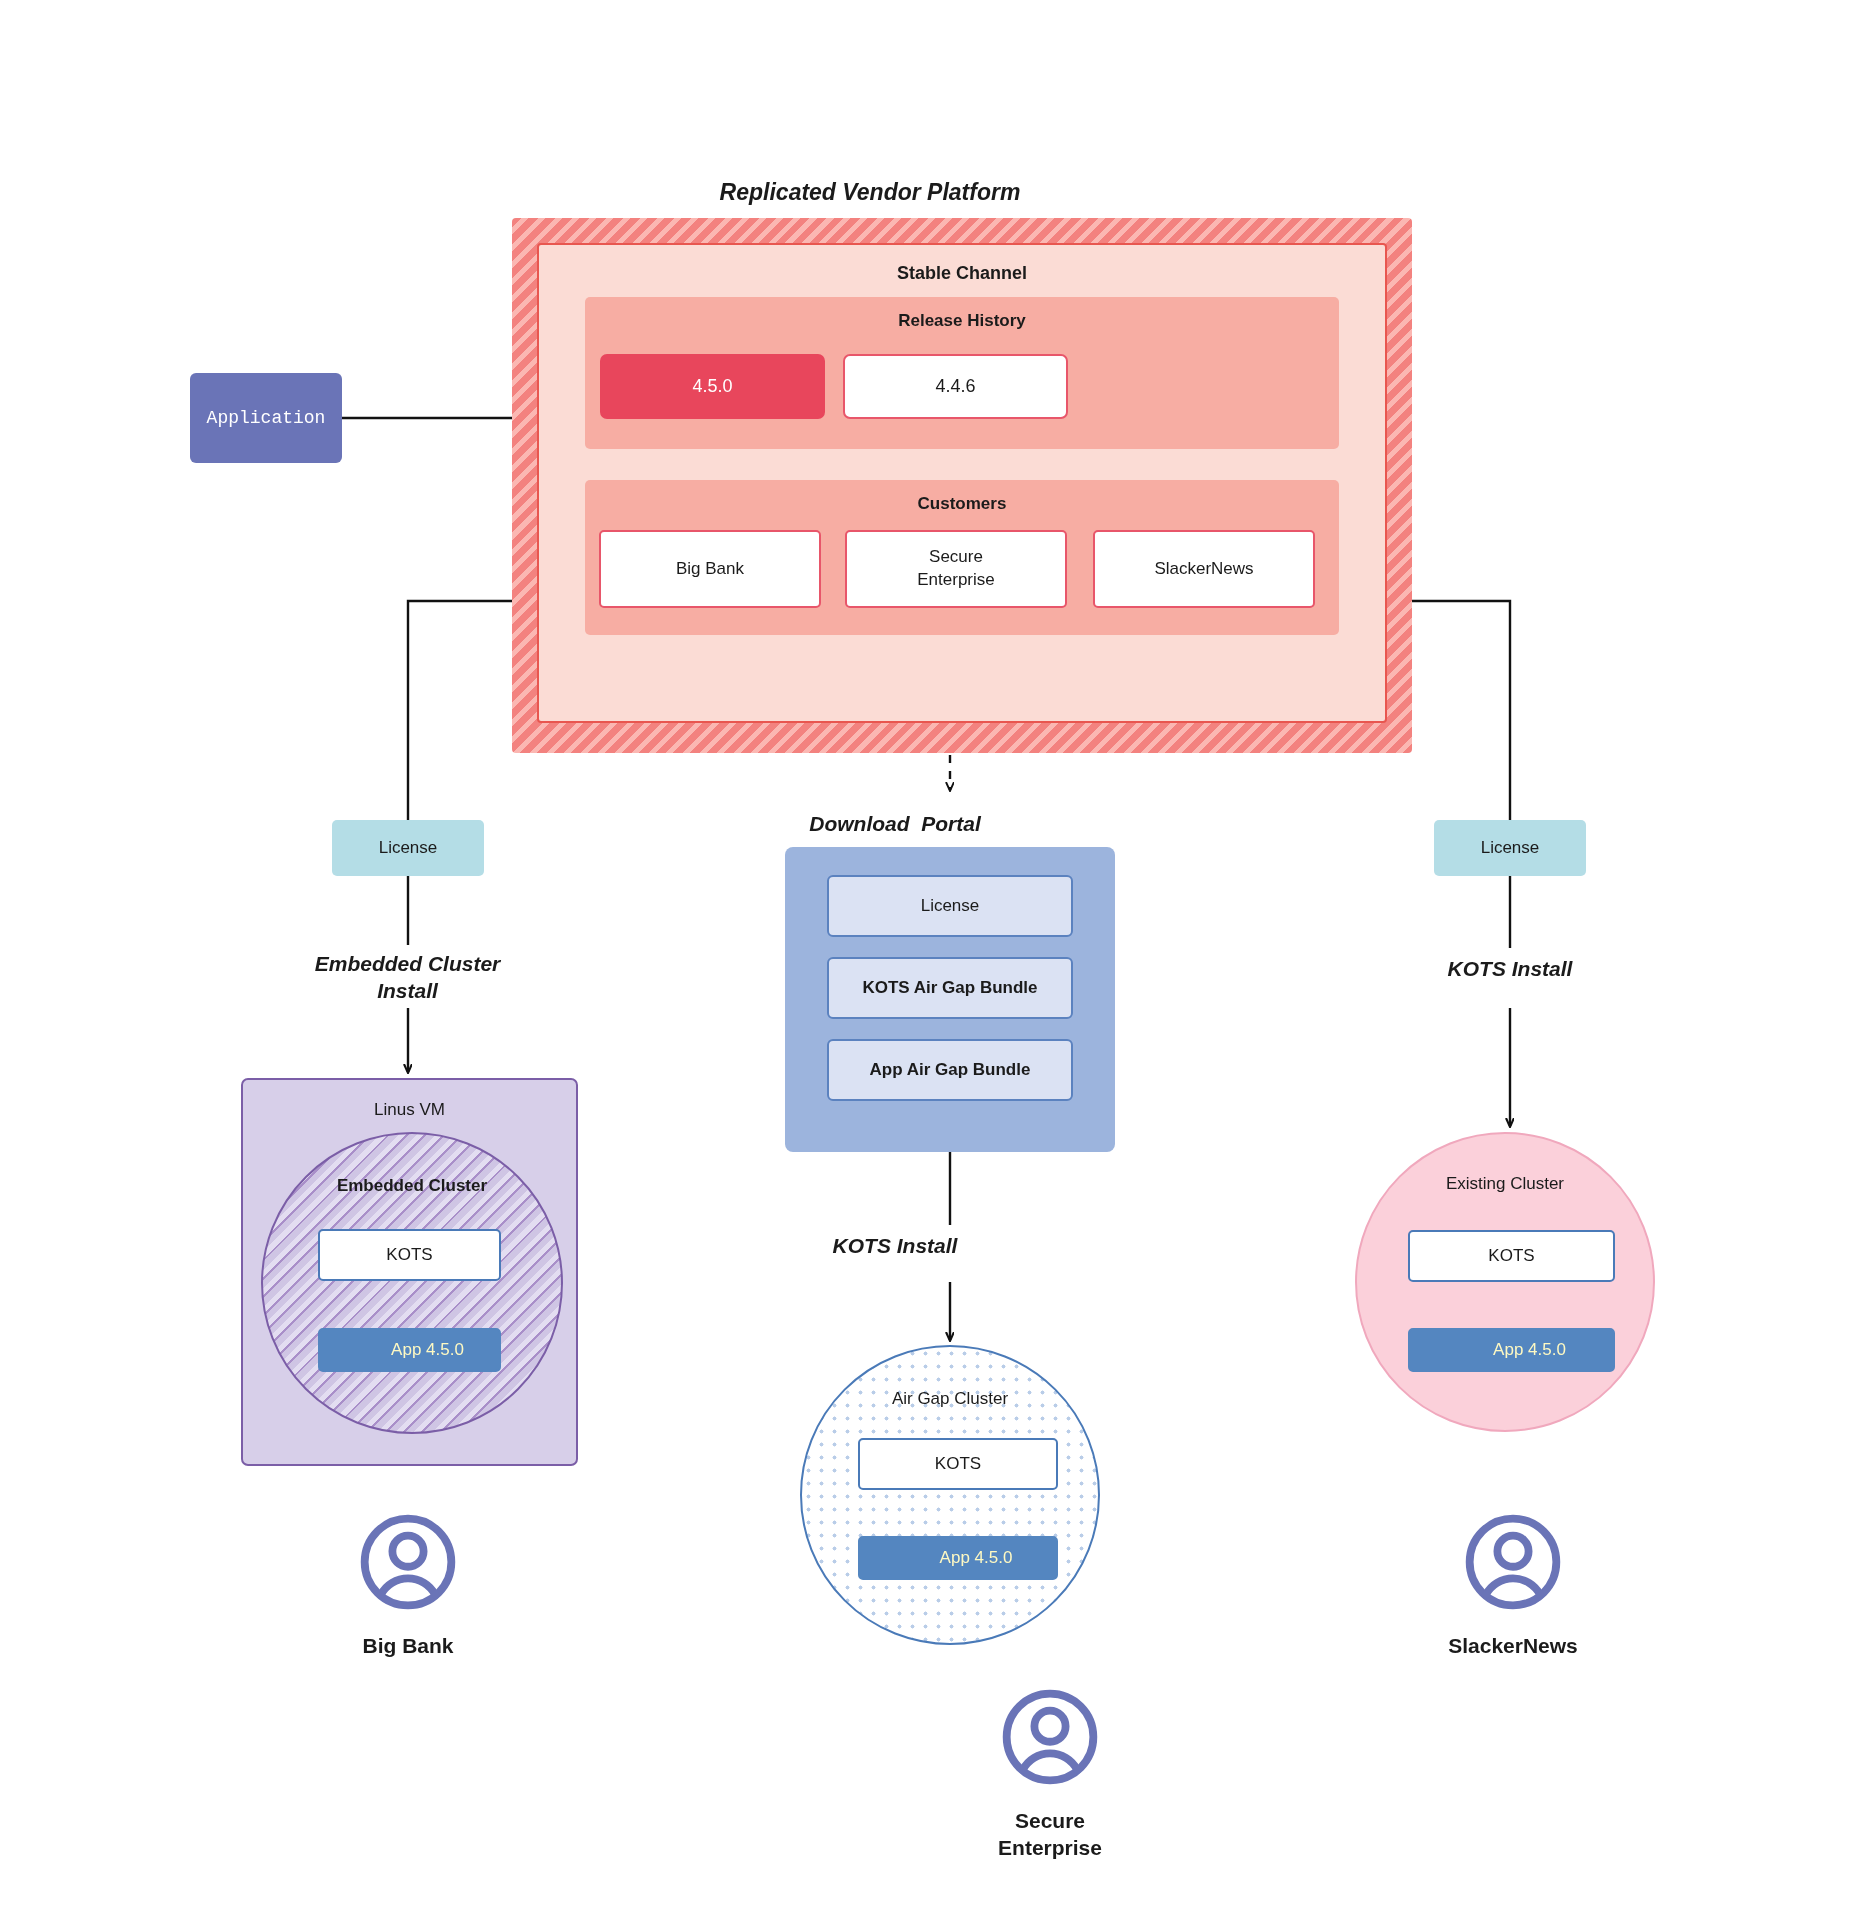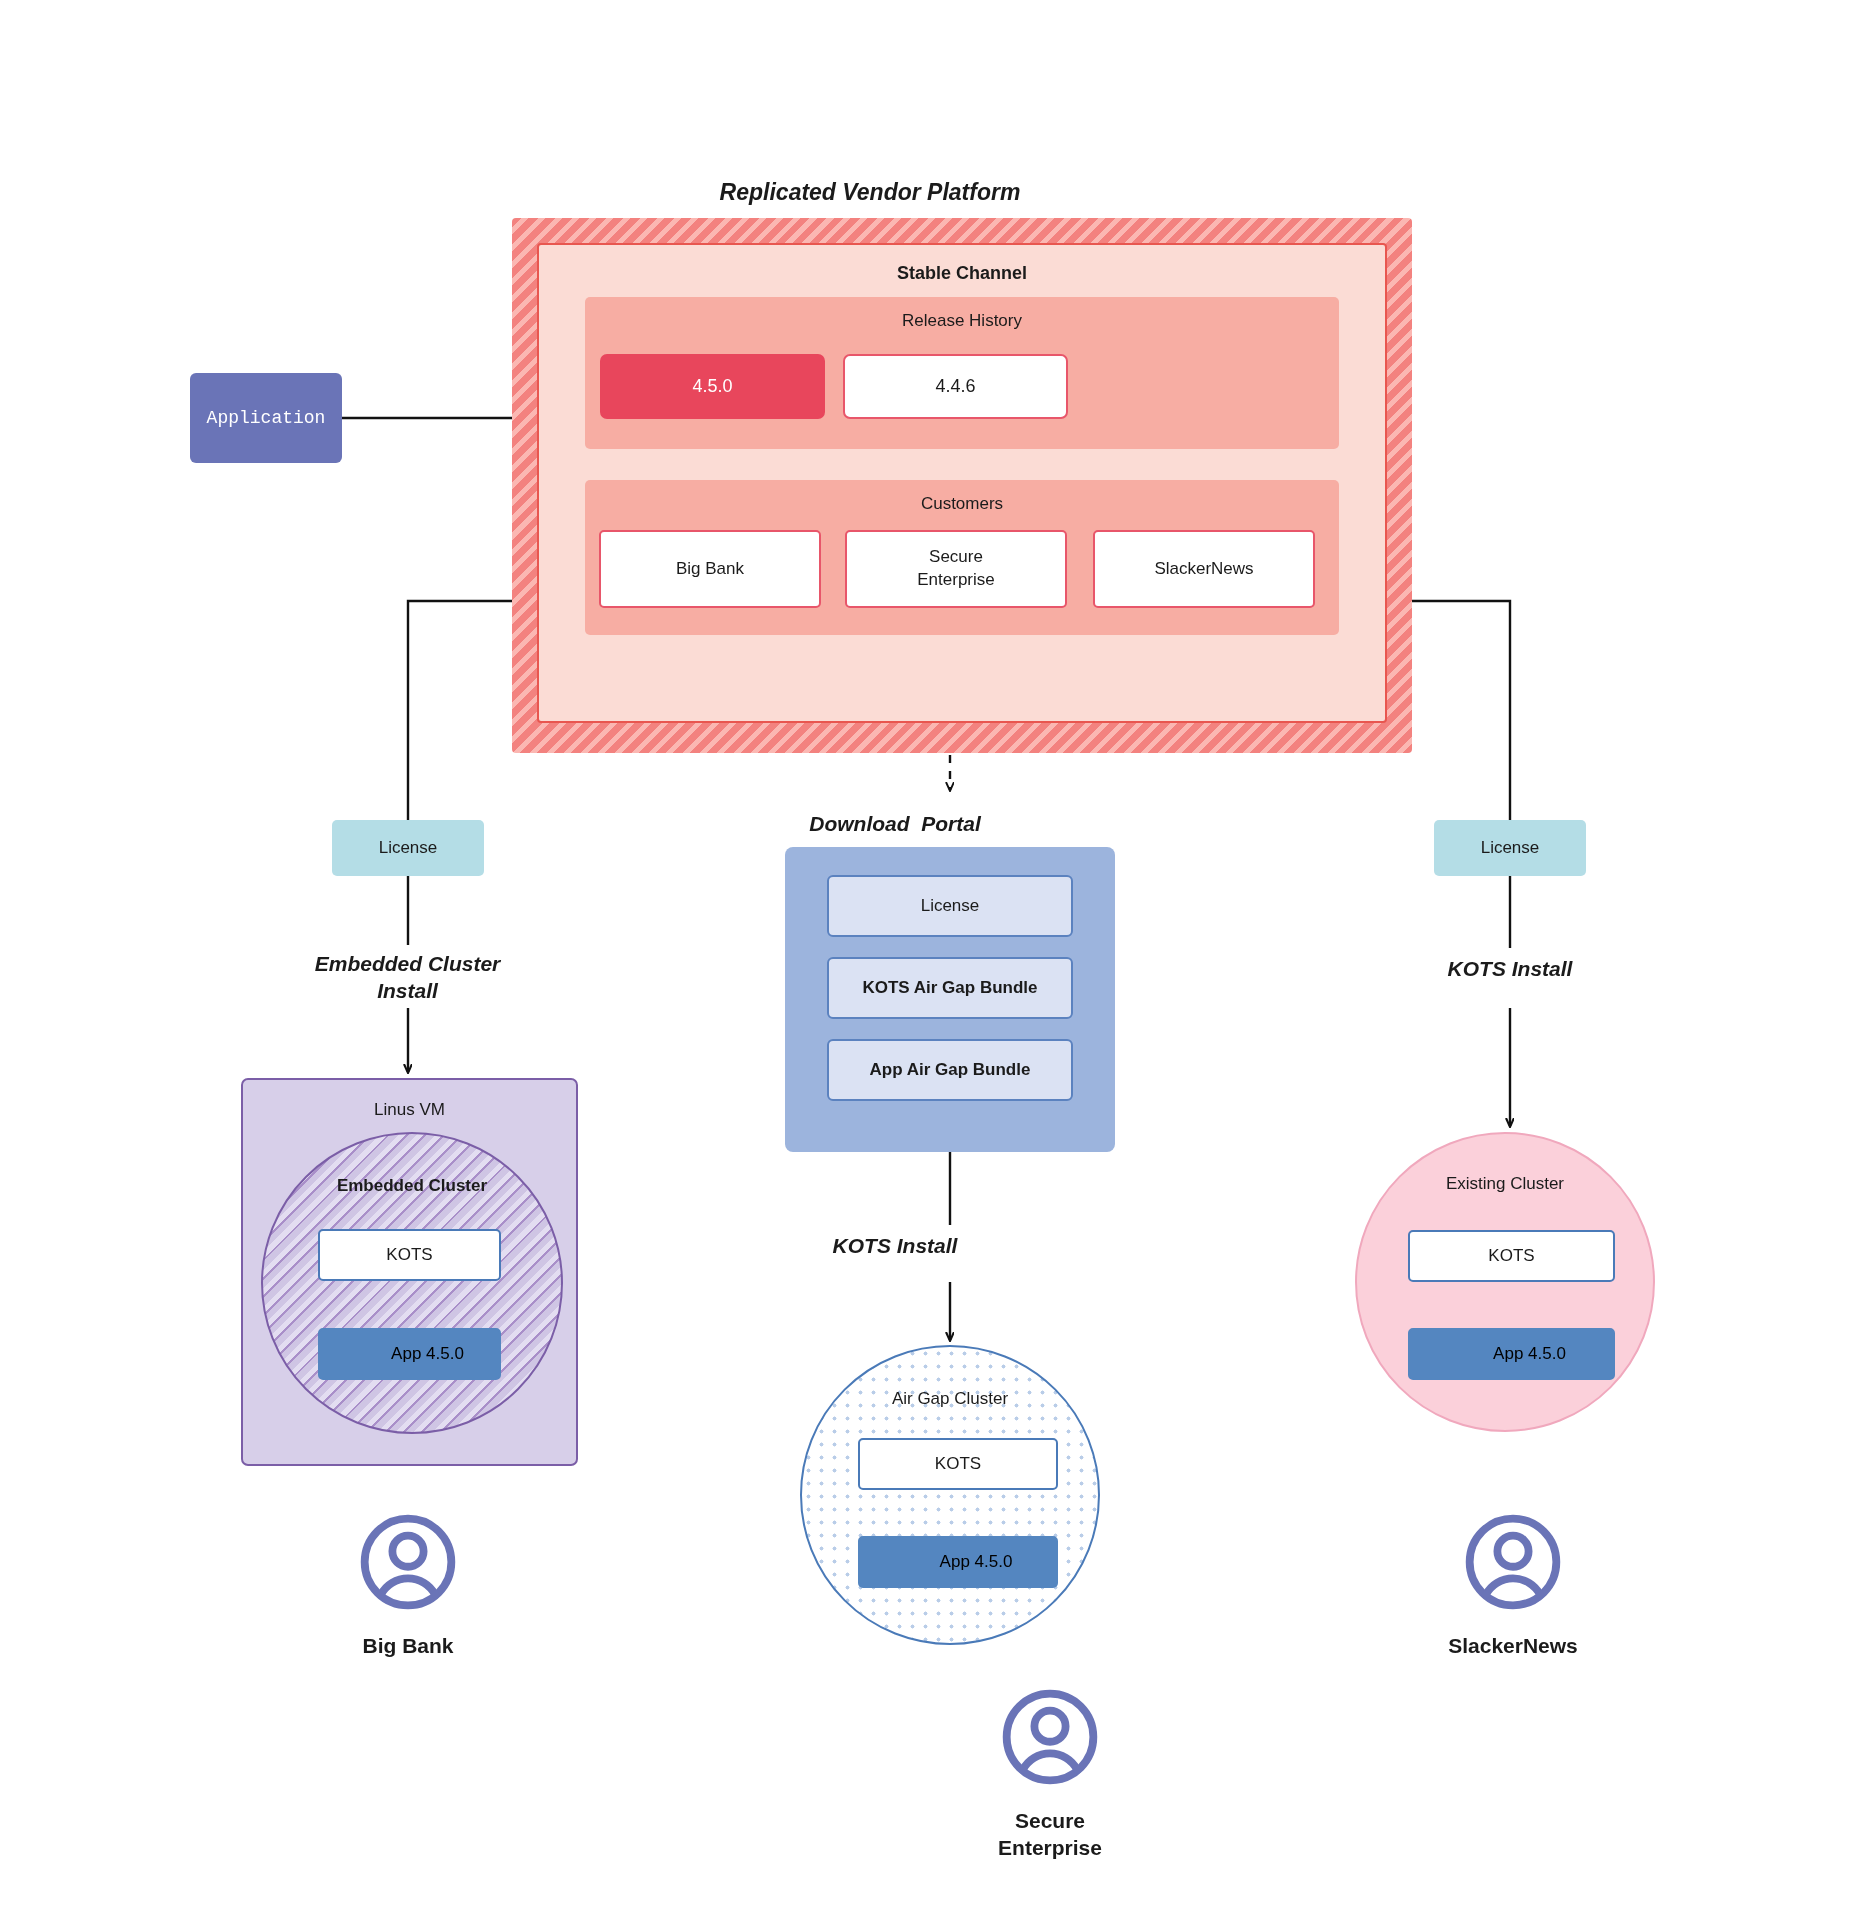--- a/index.html
+++ b/index.html
@@ -40,21 +40,21 @@
   }
 
   .inner-panel {
     position: absolute; left: 46px; right: 46px;
     background: #f7ada3; border-radius: 5px;
   }
   #release-history { top: 52px; height: 152px; }
   #customers       { top: 235px; height: 155px; }
   .inner-panel-title {
     position: absolute; left: 0; right: 0; top: 14px;
-    text-align: center; font-size: 17px; font-weight: 400; color: #1b1b1b;
+    text-align: center; font-size: 17px; font-weight: 700; color: #1b1b1b;
   }
 
   .release-chip {
     position: absolute; top: 57px; width: 225px; height: 65px;
     border-radius: 7px; display: flex; align-items: center; justify-content: center;
     font-size: 18px;
   }
   .release-chip.current { left: 15px; background: #e8465c; color: #ffffff; border: 2px solid #e8465c; }
   .release-chip.prev    { left: 258px; background: #ffffff; color: #1b1b1b; border: 2px solid #e8566a; }
 
@@ -156,24 +156,24 @@
   }
 
   
   .kots-chip {
     position: absolute; height: 52px;
     background: #ffffff; border: 2px solid #4a7ab8; border-radius: 5px;
     display: flex; align-items: center; justify-content: center;
     font-size: 17px; color: #1b1b1b;
   }
   .app-chip {
-    position: absolute; height: 52px;
+    position: absolute; height: 44px;
     background: #5486c0; border: 2px solid #5486c0; border-radius: 5px;
     display: flex; align-items: center; justify-content: center;
-    font-size: 17px; color: #000000; padding-left: 36px;
+    font-size: 17px; color: #fef9c3; padding-left: 36px;
   }
   
   #kots-left { left: 318px; top: 1229px; width: 183px; }
   #app-left  { left: 318px; top: 1328px; width: 183px; }
   
   #kots-center { left: 858px; top: 1438px; width: 200px; }
   #app-center  { left: 858px; top: 1536px; width: 200px; }
   
   #kots-right { left: 1408px; top: 1230px; width: 207px; }
   #app-right  { left: 1408px; top: 1328px; width: 207px; }

